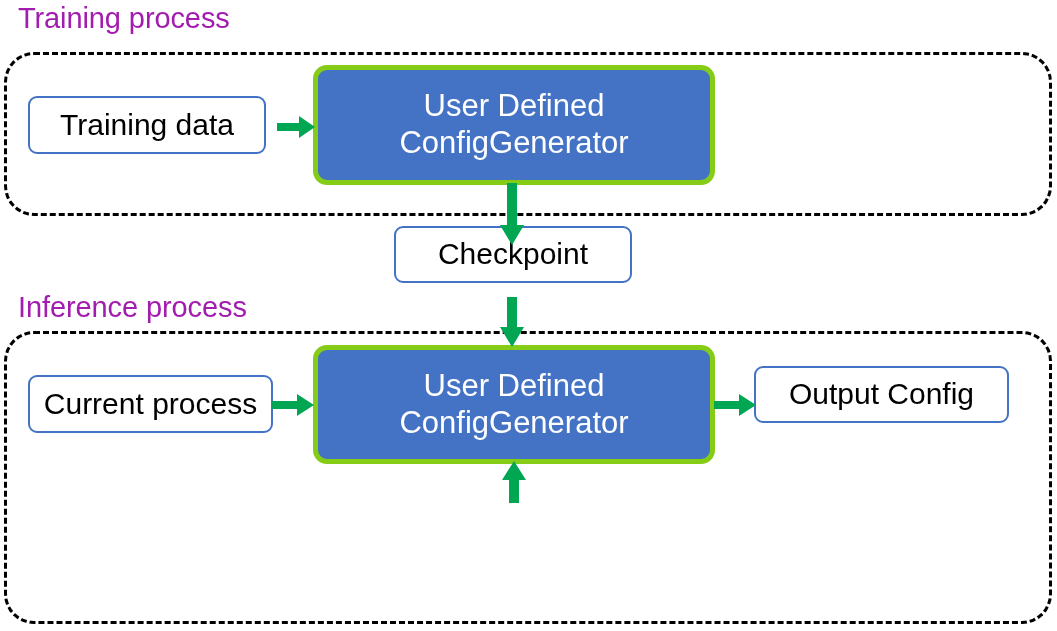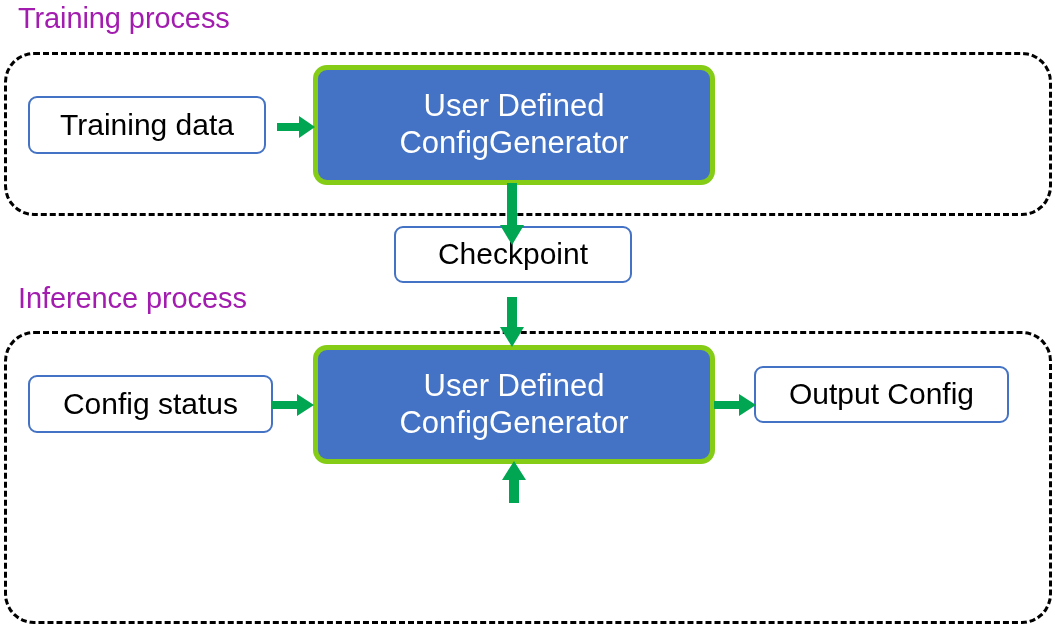--- a/index.html
+++ b/index.html
@@ -23,21 +23,21 @@
   
   .section-title {
     position: absolute;
     font-size: 29px;
     line-height: 1;
     color: #a21caf;
     white-space: nowrap;
     letter-spacing: -0.1px;
   }
   #title-training { left: 18px; top: 4px; }
-  #title-inference { left: 18px; top: 284px; }
+  #title-inference { left: 18px; top: 293px; }
 
   
   .group-box {
     position: absolute;
     border: 3px dashed #000000;
     border-radius: 30px;
     background: transparent;
     box-sizing: border-box;
   }
   #group-training { left: 4px; top: 52px; width: 1048px; height: 164px; }
@@ -110,21 +110,21 @@
 
   <div class="node node-filled" id="node-train-generator">
     <div>
       <div>User Defined</div>
       <div>ConfigGenerator</div>
     </div>
   </div>
 
   <div class="node node-plain" id="node-checkpoint">Checkpoint</div>
 
-  <div class="node node-plain" id="node-current-status">Config status</div>
+  <div class="node node-plain" id="node-current-status">Current process</div>
 
   <div class="node node-filled" id="node-infer-generator">
     <div>
       <div>User Defined</div>
       <div>ConfigGenerator</div>
     </div>
   </div>
 
   <div class="node node-plain" id="node-output-config">Output Config</div>
 

